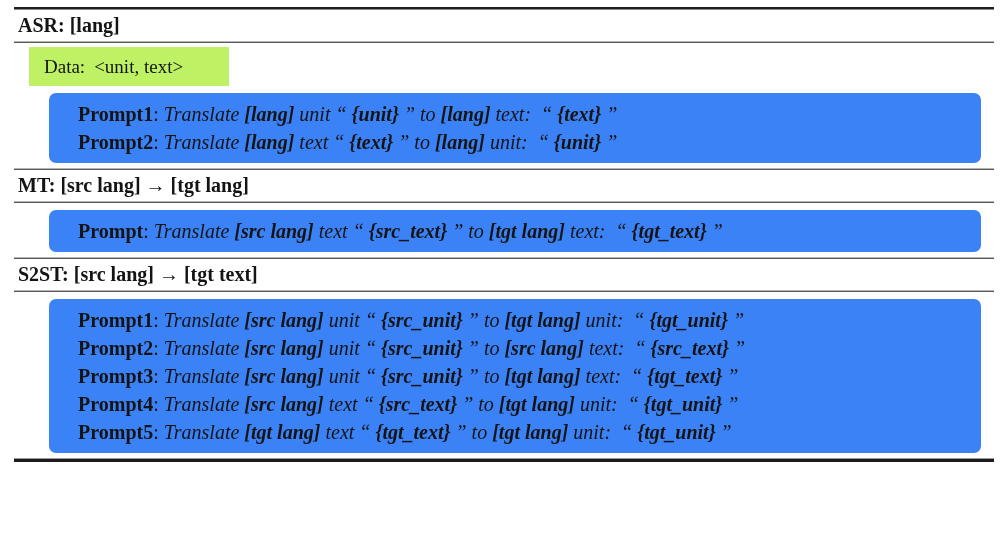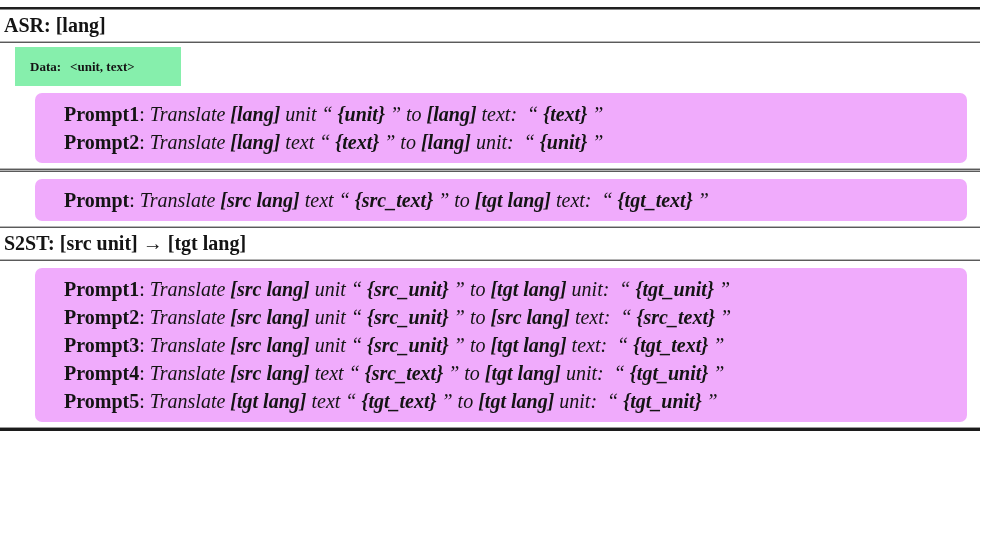--- a/index.html
+++ b/index.html
@@ -6,21 +6,21 @@
     margin: 0; padding: 0;
     background: #ffffff;
   }
   body {
     width: 1000px; height: 548px;
     overflow: hidden;
     font-family: "Liberation Serif", serif;
     color: #141414;
   }
   .figure {
-    padding: 7px 10px 0 0;
+    padding: 7px 10px 0 14px;
   }
   .rule {
     width: 980px;
     border: 0;
     margin: 0;
   }
   .rule-heavy-top { height: 3px; background: #1f1f1f; border-bottom: 1px solid #8a8a8a; box-sizing: border-box; }
   .rule-heavy-bottom { height: 4px; background: #1c1c1c; border-top: 1px solid #9a9a9a; box-sizing: border-box; }
   .rule-mid { height: 2px; background: #5a5a5a; border-top: 1px solid #b5b5b5; box-sizing: border-box; }
 
@@ -29,33 +29,33 @@
     font-size: 20px;
     font-weight: bold;
     line-height: 25px;
     white-space: pre;
   }
   .data-box {
     display: block;
     width: fit-content;
     margin: 4px 0 0 15px;
     padding: 7px 46px 7px 15px;
-    background: #86efac;
-    font-size: 13px;
-    font-weight: bold;
+    background: #bef264;
+    font-size: 19px;
+    font-weight: normal;
     line-height: 25px;
   }
   .data-value { margin-left: 9px; }
 
   .prompt-box {
     box-sizing: border-box;
     width: 932px;
     margin: 7px 0 5px 35px;
     padding: 7px 10px 7px 29px;
-    background: #f0abfc;
+    background: #3b82f6;
     border-radius: 7px;
   }
   .prompt-line {
     font-size: 20px;
     line-height: 28px;
     white-space: pre-wrap;
   }
   .p-label { font-weight: bold; font-style: normal; }
   .p-colon { font-style: normal; }
   .p-body  { font-style: italic; }
@@ -80,31 +80,32 @@
   <div class="prompt-line"><span class="p-label">Prompt1</span><span class="p-colon">: </span><span class="p-body"><span class="seg">Translate </span><span class="seg seg-b">[lang]</span><span class="seg"> unit “ </span><span class="seg seg-b">{unit}</span><span class="seg"> ” to </span><span class="seg seg-b">[lang]</span><span class="seg"> text:  “ </span><span class="seg seg-b">{text}</span><span class="seg"> ”</span></span></div>
 
   <div class="prompt-line"><span class="p-label">Prompt2</span><span class="p-colon">: </span><span class="p-body"><span class="seg">Translate </span><span class="seg seg-b">[lang]</span><span class="seg"> text “ </span><span class="seg seg-b">{text}</span><span class="seg"> ” to </span><span class="seg seg-b">[lang]</span><span class="seg"> unit:  “ </span><span class="seg seg-b">{unit}</span><span class="seg"> ”</span></span></div>
 </div>
     <div class="sep-rule-wrap">
       <div class="rule rule-mid"></div>
     </div>
   </section>
 
   <section>
+    <div class="sec-title">MT: [src lang] → [tgt lang]</div>
     <div class="rule rule-mid"></div>
     <div class="prompt-box">
   <div class="prompt-line"><span class="p-label">Prompt</span><span class="p-colon">: </span><span class="p-body"><span class="seg">Translate </span><span class="seg seg-b">[src lang]</span><span class="seg"> text “ </span><span class="seg seg-b">{src_text}</span><span class="seg"> ” to </span><span class="seg seg-b">[tgt lang]</span><span class="seg"> text:  “ </span><span class="seg seg-b">{tgt_text}</span><span class="seg"> ”</span></span></div>
 </div>
     <div class="sep-rule-wrap">
       <div class="rule rule-mid"></div>
     </div>
   </section>
 
   <section>
-    <div class="sec-title">S2ST: [src unit] → [tgt lang]</div>
+    <div class="sec-title">S2ST: [src lang] → [tgt text]</div>
     <div class="rule rule-mid"></div>
     <div class="prompt-box">
   <div class="prompt-line"><span class="p-label">Prompt1</span><span class="p-colon">: </span><span class="p-body"><span class="seg">Translate </span><span class="seg seg-b">[src lang]</span><span class="seg"> unit “ </span><span class="seg seg-b">{src_unit}</span><span class="seg"> ” to </span><span class="seg seg-b">[tgt lang]</span><span class="seg"> unit:  “ </span><span class="seg seg-b">{tgt_unit}</span><span class="seg"> ”</span></span></div>
 
   <div class="prompt-line"><span class="p-label">Prompt2</span><span class="p-colon">: </span><span class="p-body"><span class="seg">Translate </span><span class="seg seg-b">[src lang]</span><span class="seg"> unit “ </span><span class="seg seg-b">{src_unit}</span><span class="seg"> ” to </span><span class="seg seg-b">[src lang]</span><span class="seg"> text:  “ </span><span class="seg seg-b">{src_text}</span><span class="seg"> ”</span></span></div>
 
   <div class="prompt-line"><span class="p-label">Prompt3</span><span class="p-colon">: </span><span class="p-body"><span class="seg">Translate </span><span class="seg seg-b">[src lang]</span><span class="seg"> unit “ </span><span class="seg seg-b">{src_unit}</span><span class="seg"> ” to </span><span class="seg seg-b">[tgt lang]</span><span class="seg"> text:  “ </span><span class="seg seg-b">{tgt_text}</span><span class="seg"> ”</span></span></div>
 
   <div class="prompt-line"><span class="p-label">Prompt4</span><span class="p-colon">: </span><span class="p-body"><span class="seg">Translate </span><span class="seg seg-b">[src lang]</span><span class="seg"> text “ </span><span class="seg seg-b">{src_text}</span><span class="seg"> ” to </span><span class="seg seg-b">[tgt lang]</span><span class="seg"> unit:  “ </span><span class="seg seg-b">{tgt_unit}</span><span class="seg"> ”</span></span></div>
 

